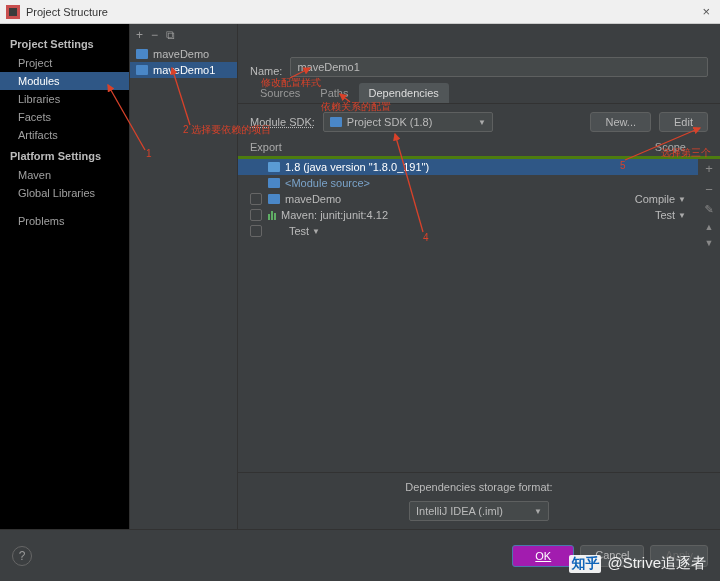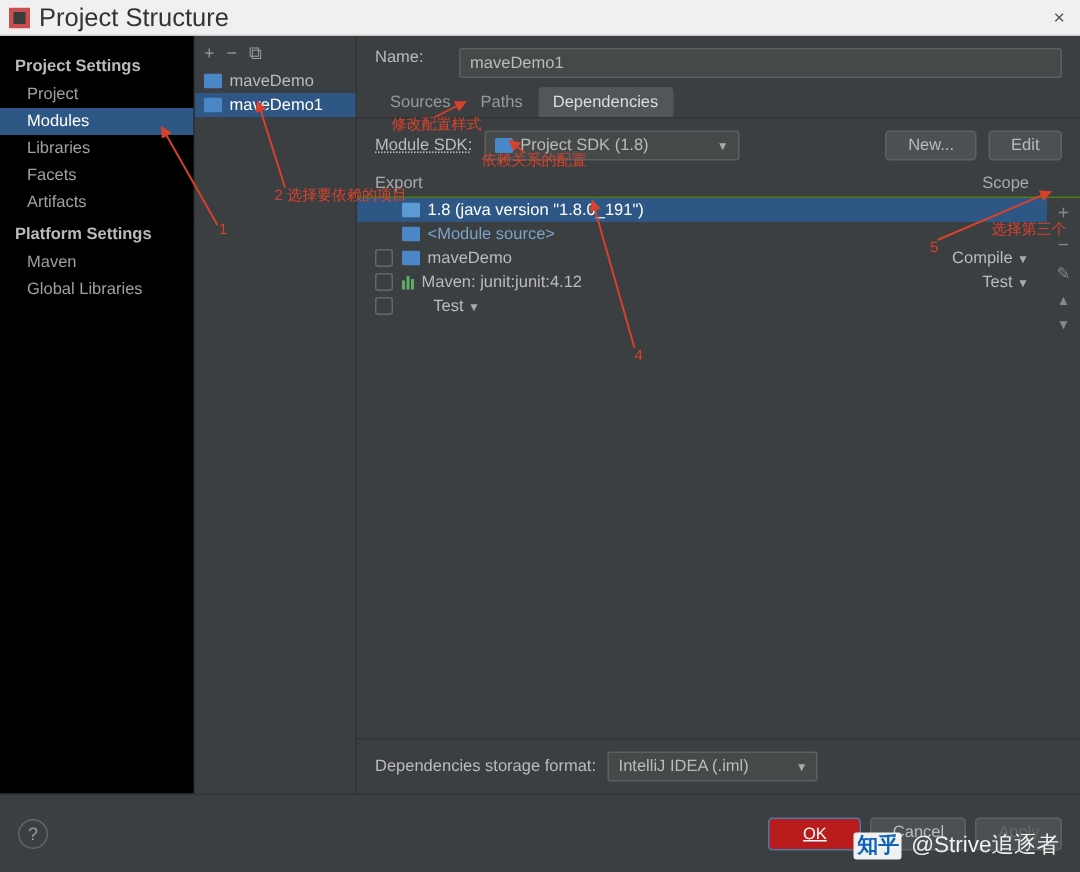--- a/index.html
+++ b/index.html
@@ -15,21 +15,21 @@
     .titlebar {
       height: 24px;
       background: #f0f0f0;
       color: #333;
       display: flex;
       align-items: center;
       padding: 0 6px;
       border-bottom: 1px solid #ccc;
     }
     .titlebar-icon { width: 14px; height: 14px; margin-right: 6px; display: inline-block; }
-    .titlebar-title { flex: 1; font-size: 17px; }
+    .titlebar-title { flex: 1; font-size: 11px; }
     .titlebar-close { font-size: 13px; color: #555; cursor: pointer; padding: 0 4px;}
     .content { display: flex; height: 505px; }
     .sidebar {
       width: 130px;
       background: #000000;
       border-right: 1px solid #323232;
       padding-top: 8px;
     }
     .sidebar-heading {
       color: #bbbbbb;
@@ -78,23 +78,24 @@
       display: inline-block;
     }
     .main {
       flex: 1;
       background: #3c3f41;
       display: flex;
       flex-direction: column;
     }
     .name-row {
       display: flex;
-      align-items: flex-start;
+      align-items: flex-end;
       padding: 8px 12px 6px;
-      gap: 24px;
+      gap: 8px;
+      margin-top: 25px;
     }
     .name-input {
       flex: 1;
       background: #45494a;
       border: 1px solid #5e6060;
       color: #bbb;
       padding: 3px 6px;
       font-size: 11px;
       border-radius: 2px;
     }
@@ -141,21 +142,21 @@
       color: #bbb;
       padding: 3px 14px;
       font-size: 11px;
       border-radius: 3px;
       cursor: pointer;
     }
     .deps-header {
       display: flex;
       padding: 3px 12px;
       background: #3c3f41;
-      border-bottom: 1px solid #4d7c0f;
+      border-bottom: 3px solid #4d7c0f;
       font-size: 11px;
       color: #aaa;
     }
     .deps-header .exp { flex: 1; }
     .deps-body { flex: 1; position: relative; padding-right: 22px; overflow: hidden;}
     .dep-row {
       display: flex;
       align-items: center;
       padding: 2px 8px 2px 12px;
       gap: 6px;
@@ -189,20 +190,21 @@
       gap: 6px;
       color: #888;
       font-size: 13px;
     }
     .storage-row {
       display: flex;
       align-items: center;
       padding: 8px 12px;
       gap: 8px;
       border-top: 1px solid #323232;
+      flex-direction: column;
     }
     .footer {
       height: 52px;
       border-top: 1px solid #323232;
       display: flex;
       align-items: center;
       padding: 0 12px;
       position: relative;
     }
     .help-icon {
@@ -215,21 +217,21 @@
       color: #999;
       font-size: 12px;
     }
     .footer-btns {
       position: absolute;
       right: 12px;
       display: flex;
       gap: 6px;
     }
     .btn-primary {
-      background: #b91c1c;
+      background: #a21caf;
       border-color: #4a79aa;
       color: #fff;
       padding: 4px 22px;
       text-decoration: underline;
     }
     .btn-disabled { color: #666; }
     .maven-icon {
       display: inline-flex;
       gap: 1px;
     }
@@ -282,20 +284,21 @@
     <div class="sidebar-heading">Project Settings</div>
     <div class="sidebar-item">Project</div>
     <div class="sidebar-item selected">Modules</div>
     <div class="sidebar-item">Libraries</div>
     <div class="sidebar-item">Facets</div>
     <div class="sidebar-item">Artifacts</div>
     <div class="sidebar-heading">Platform Settings</div>
     <div class="sidebar-item">Maven</div>
     <div class="sidebar-item">Global Libraries</div>
     <div style="height:10px"></div>
+    <div class="sidebar-item">Problems</div>
   </div>
 
   <div class="modulepanel">
     <div class="modulepanel-toolbar">
       <span>+</span>
       <span>−</span>
       <span>⧉</span>
     </div>
     <div class="module-item">
       <span class="folder-icon"><svg width="12" height="10">

